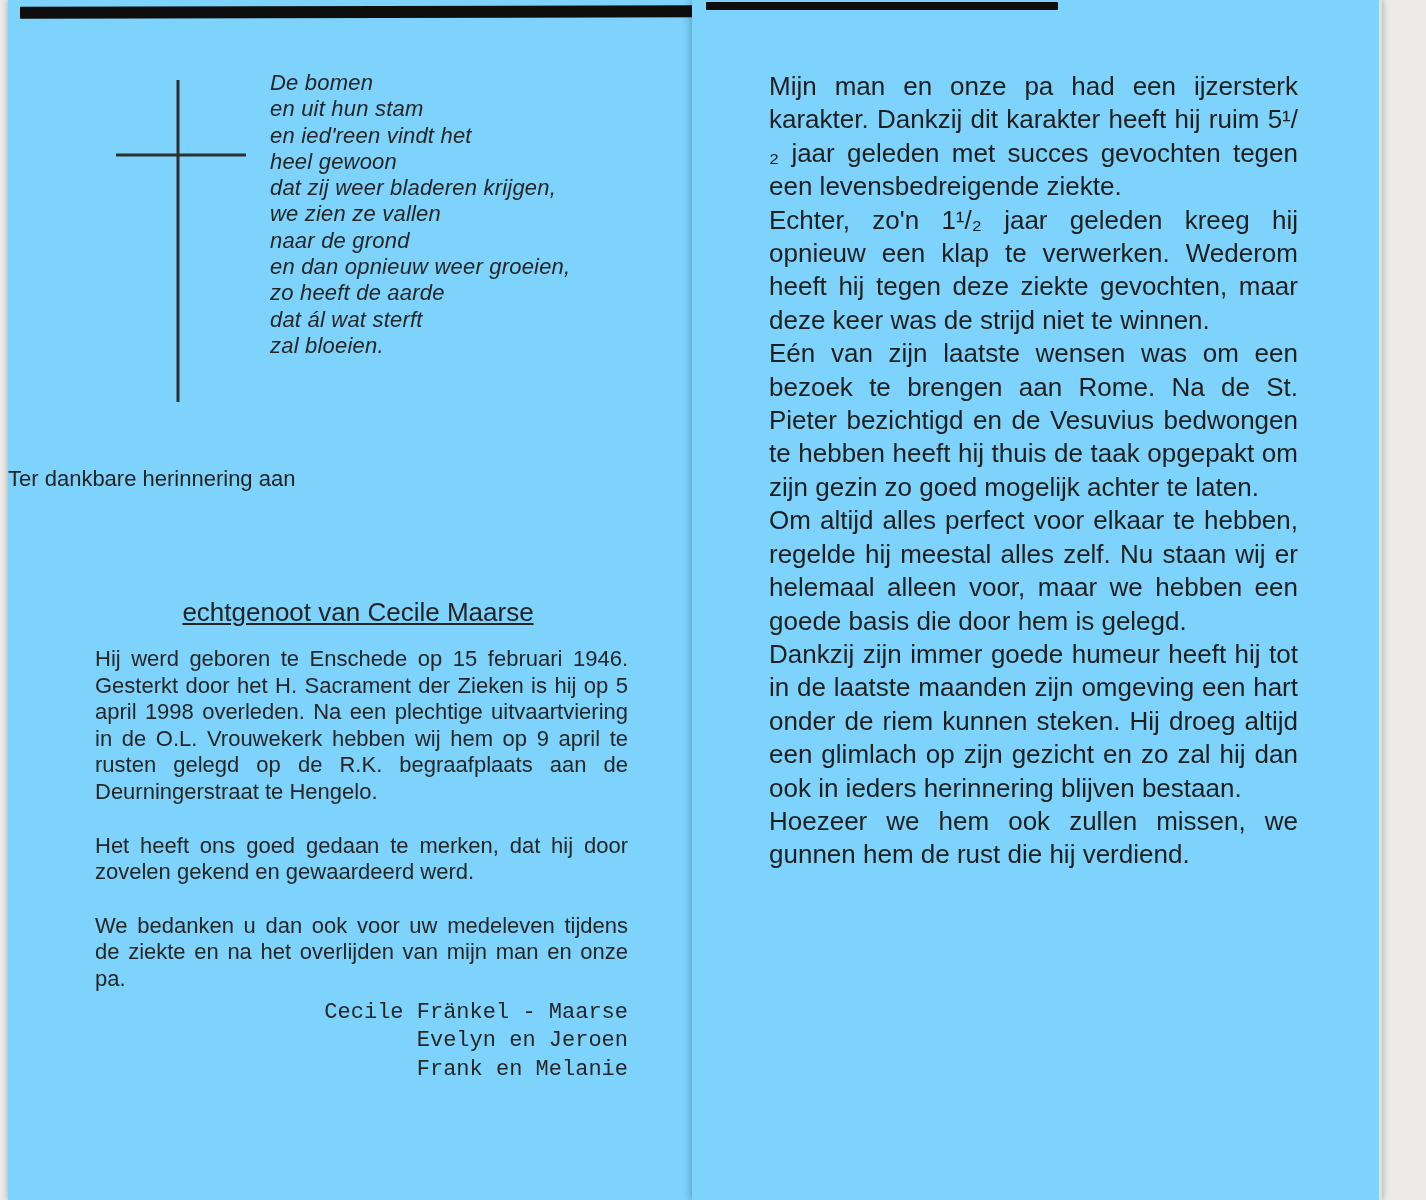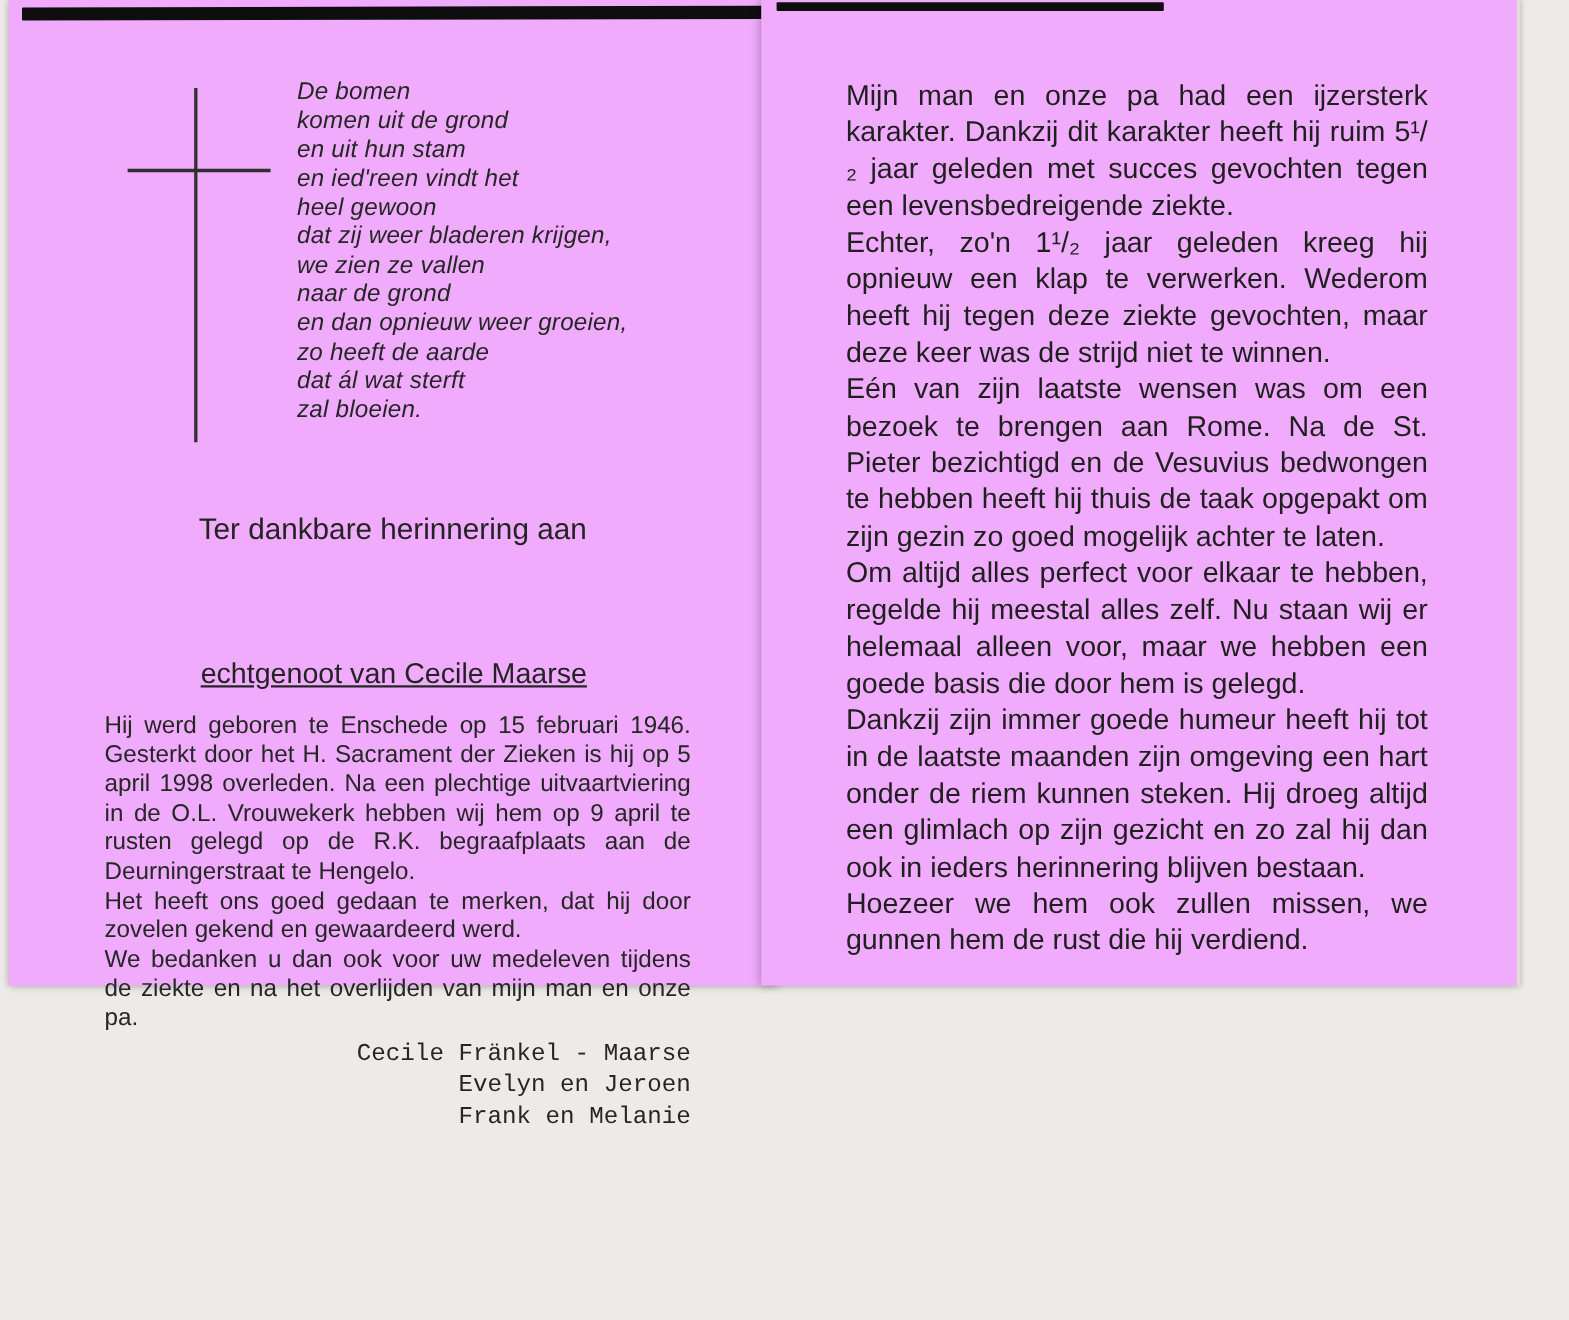--- a/index.html
+++ b/index.html
@@ -11,22 +11,22 @@
     position: relative;
     overflow: hidden;
     background: #edebe7;
     font-family: "Liberation Sans", "DejaVu Sans", sans-serif;
     color: #232323;
   }
 
   .page {
     position: absolute;
     top: 0;
-    height: 896px;
-    background: #f0abfc;
+    height: 1200px;
+    background: #7dd3fc;
   }
   .page-left {
     left: 8px;
     width: 698px;
     box-shadow: 2px 0 8px rgba(0,0,0,0.22), -2px 0 5px rgba(0,0,0,0.12);
   }
   .page-right {
     left: 692px;
     width: 690px;
     box-shadow: -2px 0 8px rgba(0,0,0,0.22), 2px 0 5px rgba(0,0,0,0.12);
@@ -50,22 +50,22 @@
     line-height: 26.3px;
     letter-spacing: 0.2px;
     color: #262626;
     white-space: nowrap;
   }
 
   .dedication {
     position: absolute;
     left: 0; top: 466px;
     width: 100%;
-    text-align: center;
-    font-size: 27px;
+    text-align: left;
+    font-size: 22px;
   }
 
   .name-block {
     position: absolute;
     left: 0; top: 514px;
     width: 100%;
     text-align: center;
     font-weight: bold;
     font-size: 25px;
     line-height: 29px;
@@ -84,21 +84,21 @@
 
   .body-block {
     position: absolute;
     left: 87px; top: 646px;
     width: 533px;
     font-size: 22px;
     line-height: 26.6px;
     color: #262626;
   }
   .para { margin: 0; text-align: justify; }
-  .para + .para { }
+  .para + .para { margin-top: 27px; }
 
   .signatures {
     margin-top: 6px;
     text-align: right;
     font-size: 22px;
     line-height: 28.5px;
     font-family: Liberation Mono, monospace;
   }
 
   
@@ -120,21 +120,20 @@
   <section class="page page-left">
     <div class="scan-bar scan-bar-left"></div>
 
     <svg class="cross" width="140" height="332" viewBox="0 0 140 332">
       <line x1="64" y1="4" x2="64" y2="326" stroke="#2f2f2f" stroke-width="3"></line>
       <line x1="2" y1="79" x2="132" y2="79" stroke="#2f2f2f" stroke-width="3"></line>
     </svg>
 
     <div class="poem">
       <div class="poem-line">De bomen</div>
-      <div class="poem-line">komen uit de grond</div>
       <div class="poem-line">en uit hun stam</div>
       <div class="poem-line">en ied'reen vindt het</div>
       <div class="poem-line">heel gewoon</div>
       <div class="poem-line">dat zij weer bladeren krijgen,</div>
       <div class="poem-line">we zien ze vallen</div>
       <div class="poem-line">naar de grond</div>
       <div class="poem-line">en dan opnieuw weer groeien,</div>
       <div class="poem-line">zo heeft de aarde</div>
       <div class="poem-line">dat ál wat sterft</div>
       <div class="poem-line">zal bloeien.</div>

